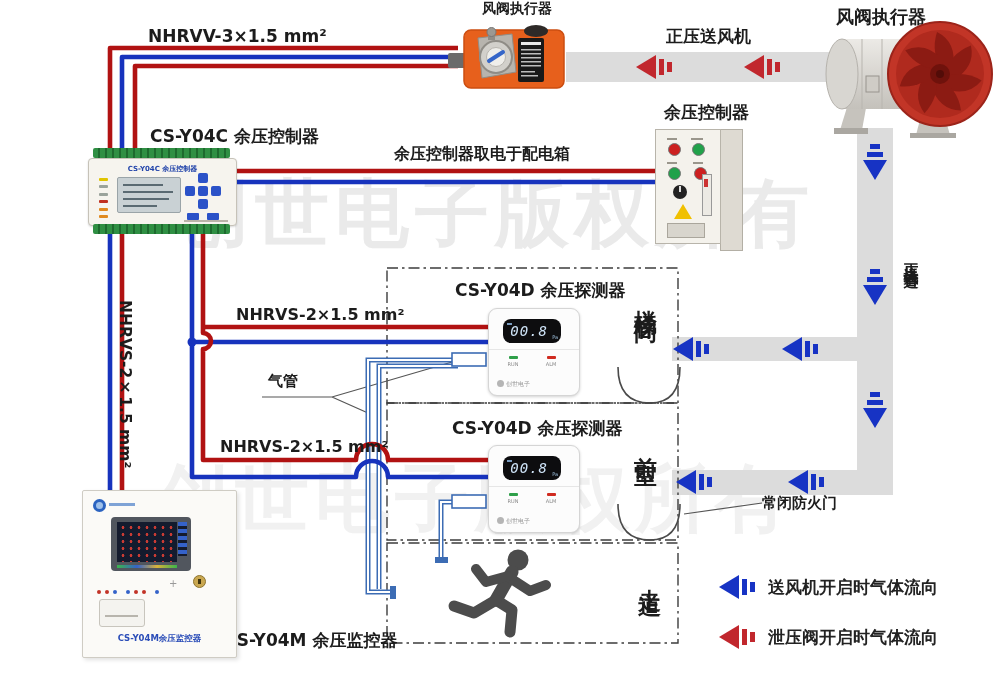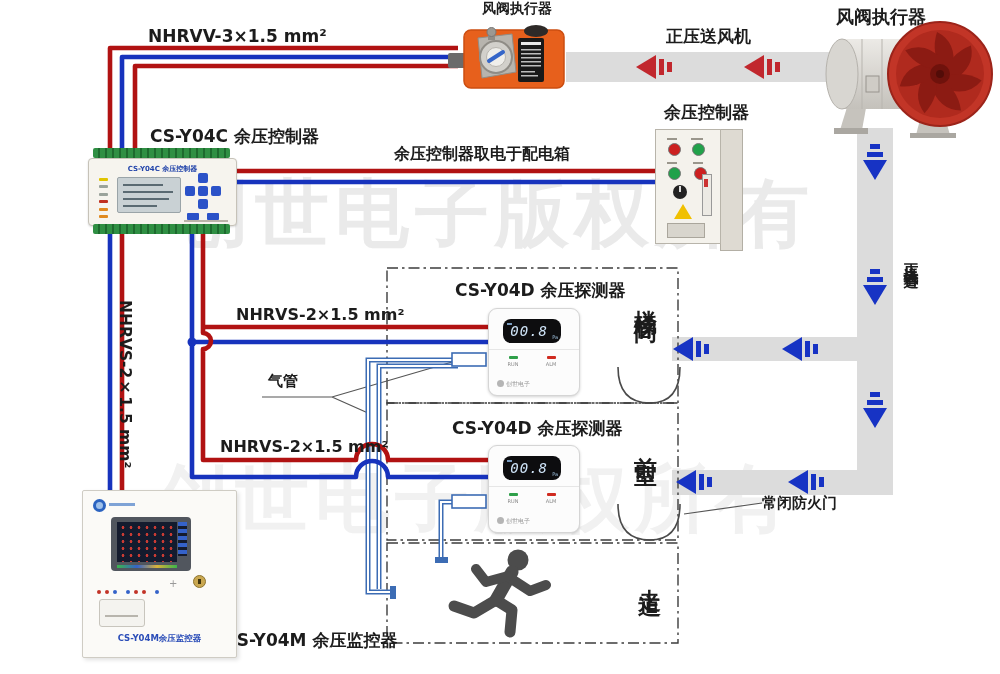--- a/index.html
+++ b/index.html
@@ -378,14 +378,26 @@
         <circle cx="78" cy="12" r="10.5" fill="#4c4c4c" stroke="none"></circle>
         <path d="M72,24 L56,52" stroke-width="13"></path>
         <path d="M70,30 L90,43 L106,37" stroke-width="10"></path>
         <path d="M68,28 L46,34 L36,21" stroke-width="10"></path>
         <path d="M56,52 L72,62 L70,84" stroke-width="11"></path>
         <path d="M56,52 L34,65 L14,58" stroke-width="11"></path>
       </g>
     </svg>
   </div>
 
+  <div class="leg" style="left:718px;top:574px;">
+    <svg width="40" height="26" viewBox="0 0 40 26">
+        <use href="#arrL" class="ablue" transform="translate(1,1)"></use>
+      </svg>
+    <span class="txt">送风机开启时气体流向</span>
+  </div>
+  <div class="leg" style="left:718px;top:624px;">
+    <svg width="40" height="26" viewBox="0 0 40 26">
+        <use href="#arrL" class="ared" transform="translate(1,1)"></use>
+      </svg>
+    <span class="txt">泄压阀开启时气体流向</span>
+  </div>
 
 </div>
 
 </body></html>

